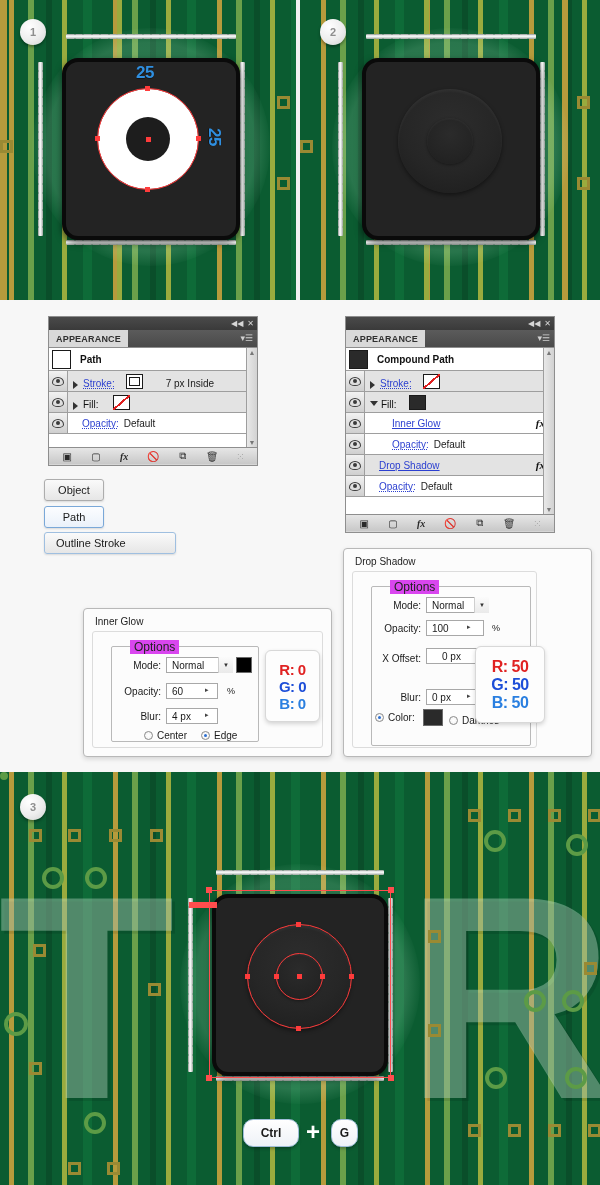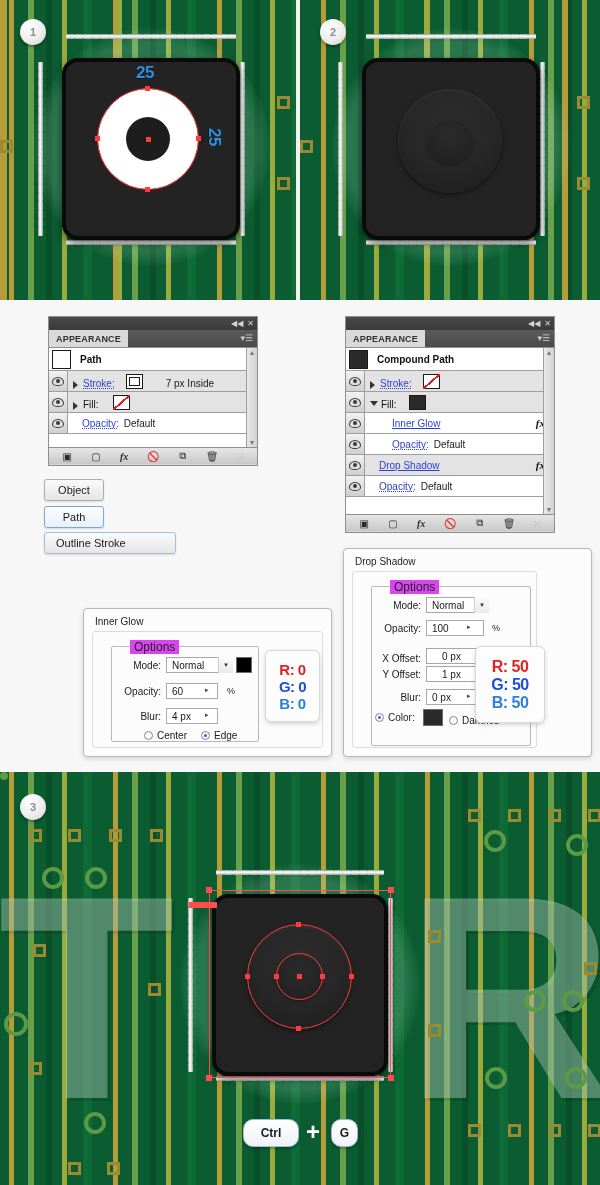--- a/index.html
+++ b/index.html
@@ -710,24 +710,20 @@
         <span class="finput" style="margin-left:5px;width:58px;">100</span>
         <span style="margin-left:8px;font-size:9px;">%</span>
       </div>
       <span style="position:absolute;left:114px;top:51px;font-size:7px;color:#444;">▸</span>
 
       <div class="frow" style="left:22px;top:74px;width:170px;height:18px;align-items:flex-end;">
         <span class="flabel" style="width:46px;">X Offset:</span>
         <span class="finput" style="margin-left:5px;width:58px;padding-left:15px;">0 px</span>
       </div>
 
-      <div class="frow" style="left:22px;top:93px;width:170px;height:18px;">
-        <span class="flabel" style="width:46px;">Y Offset:</span>
-        <span class="finput" style="margin-left:5px;width:58px;padding-left:15px;">1 px</span>
-      </div>
 
       <div class="frow" style="left:22px;top:116px;width:170px;height:18px;">
         <span class="flabel" style="width:46px;">Blur:</span>
         <span class="finput" style="margin-left:5px;width:58px;">0 px</span>
       </div>
       <span style="position:absolute;left:114px;top:120px;font-size:7px;color:#444;">▸</span>
 
       <div class="radio-row" style="left:22px;top:137px;justify-content:flex-end;">
         <span class="radio on"></span>
         <span>Color:</span>

